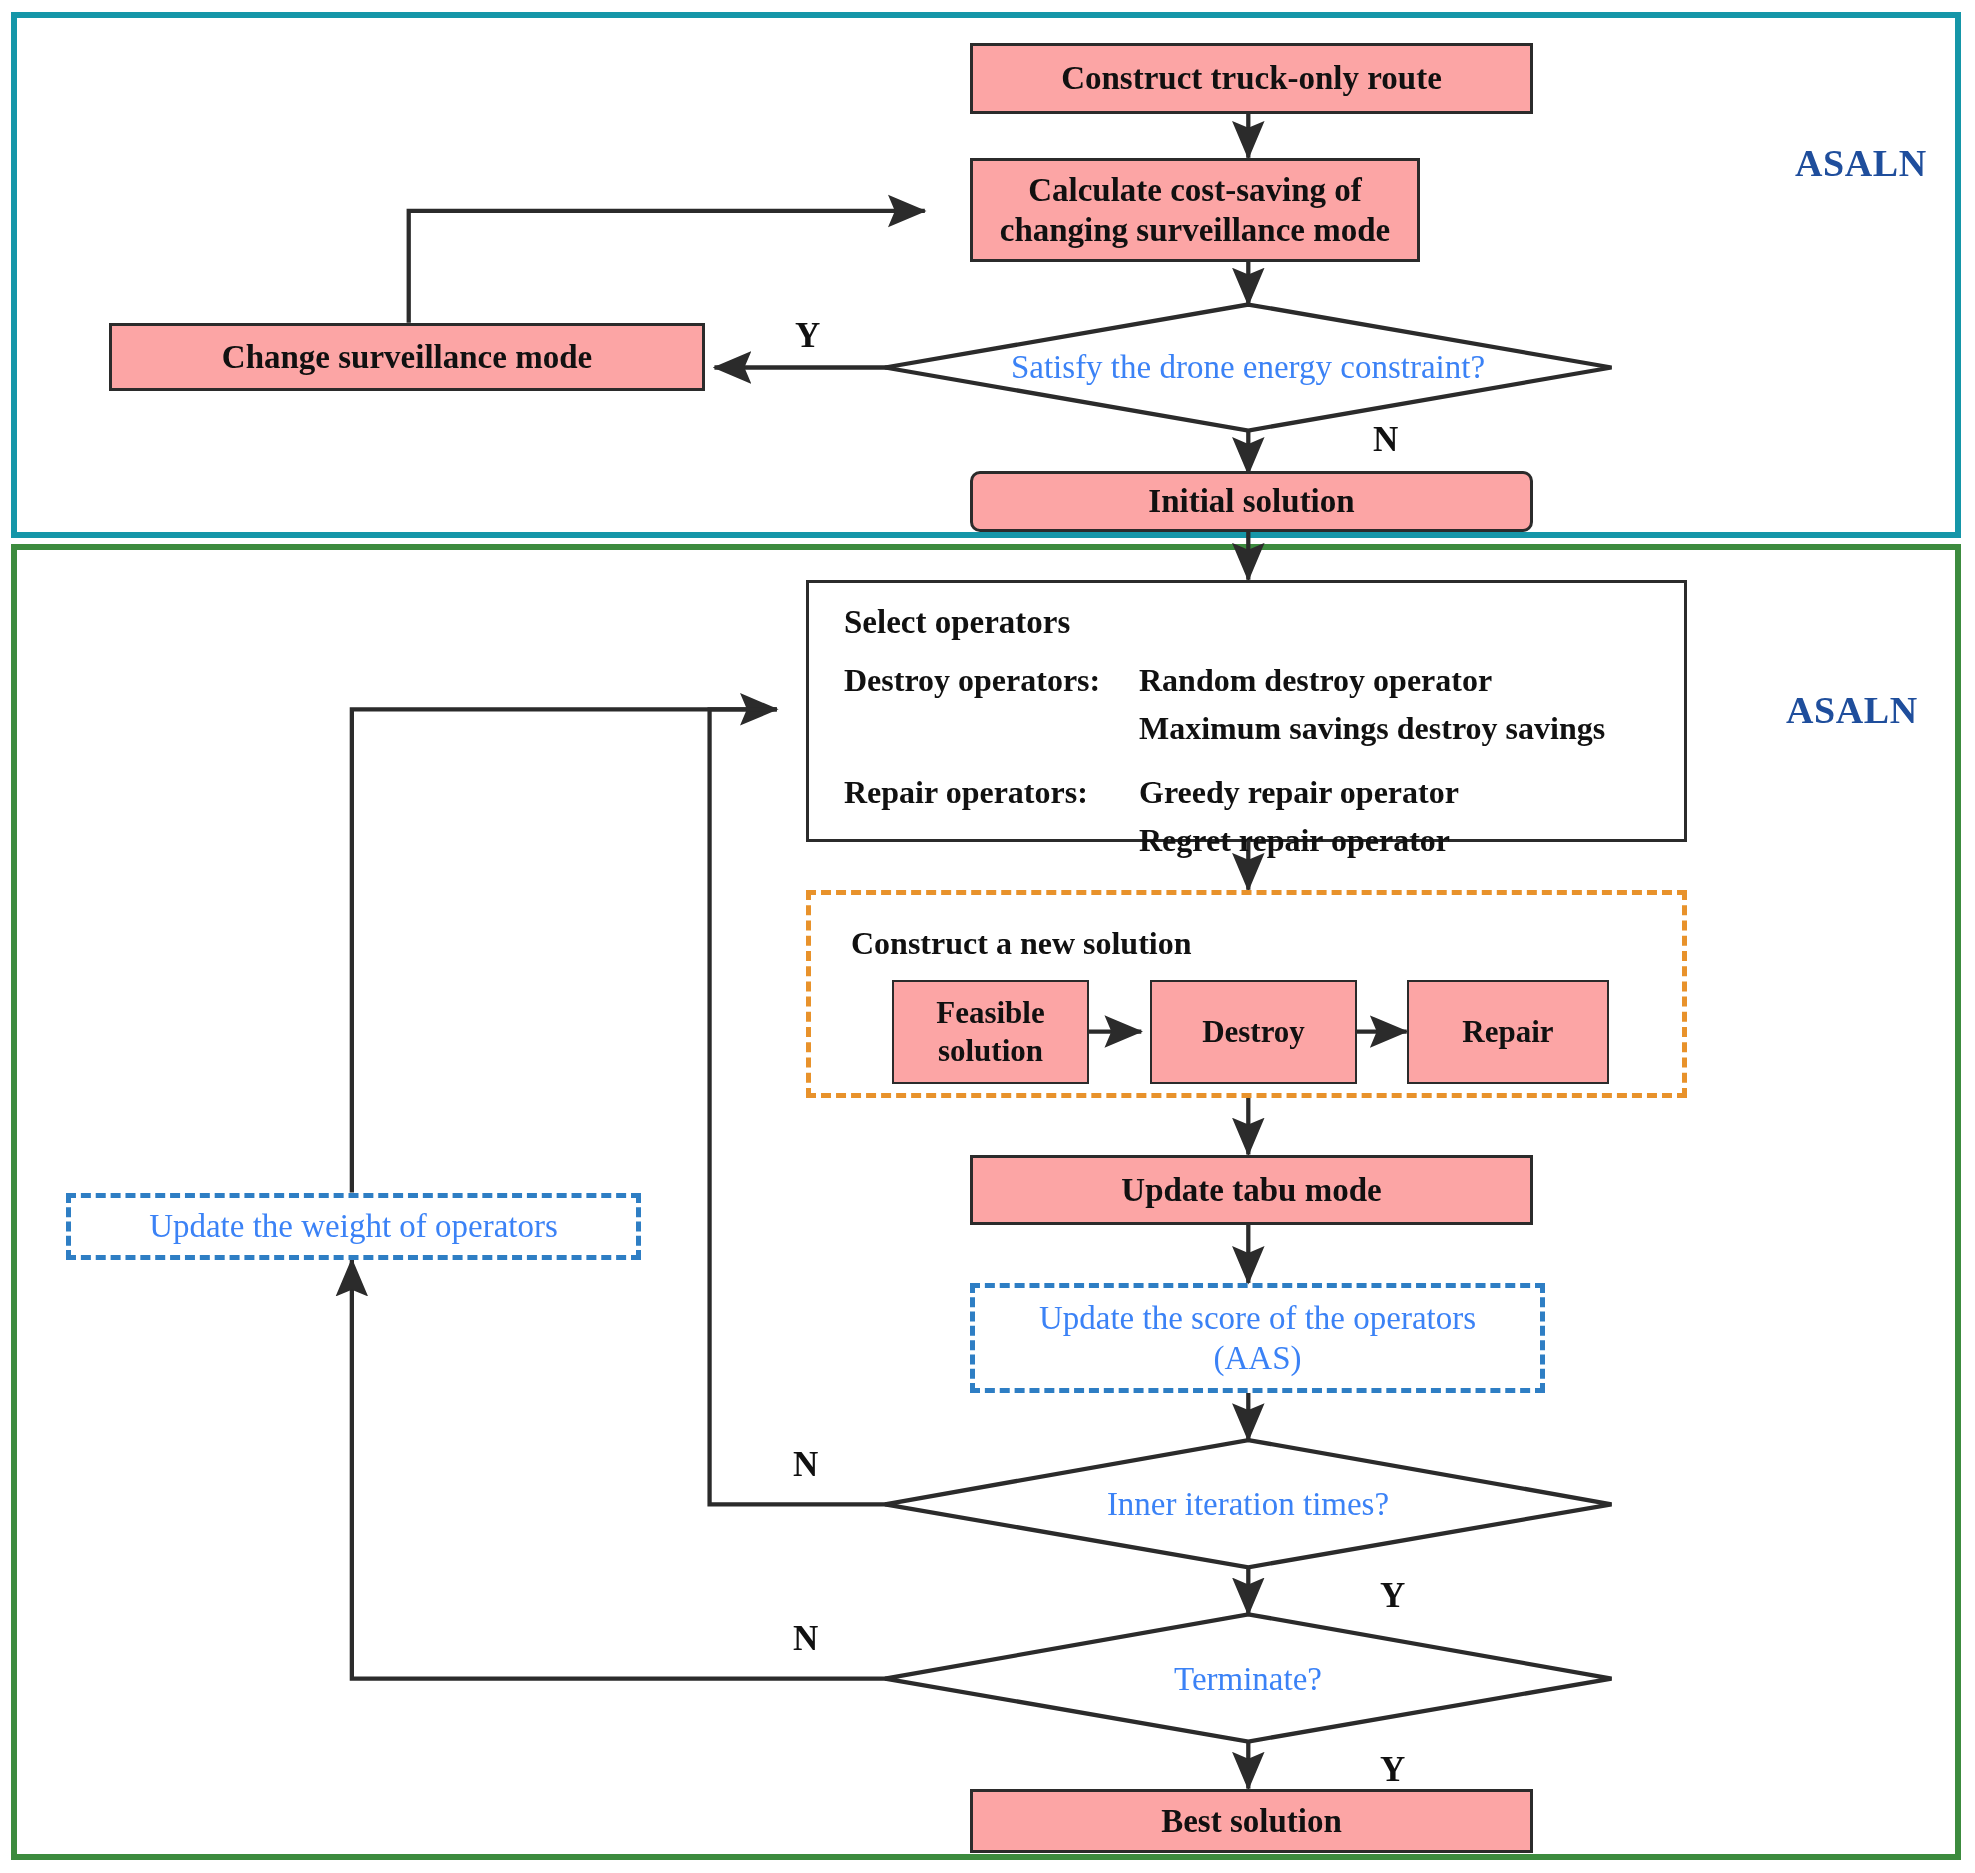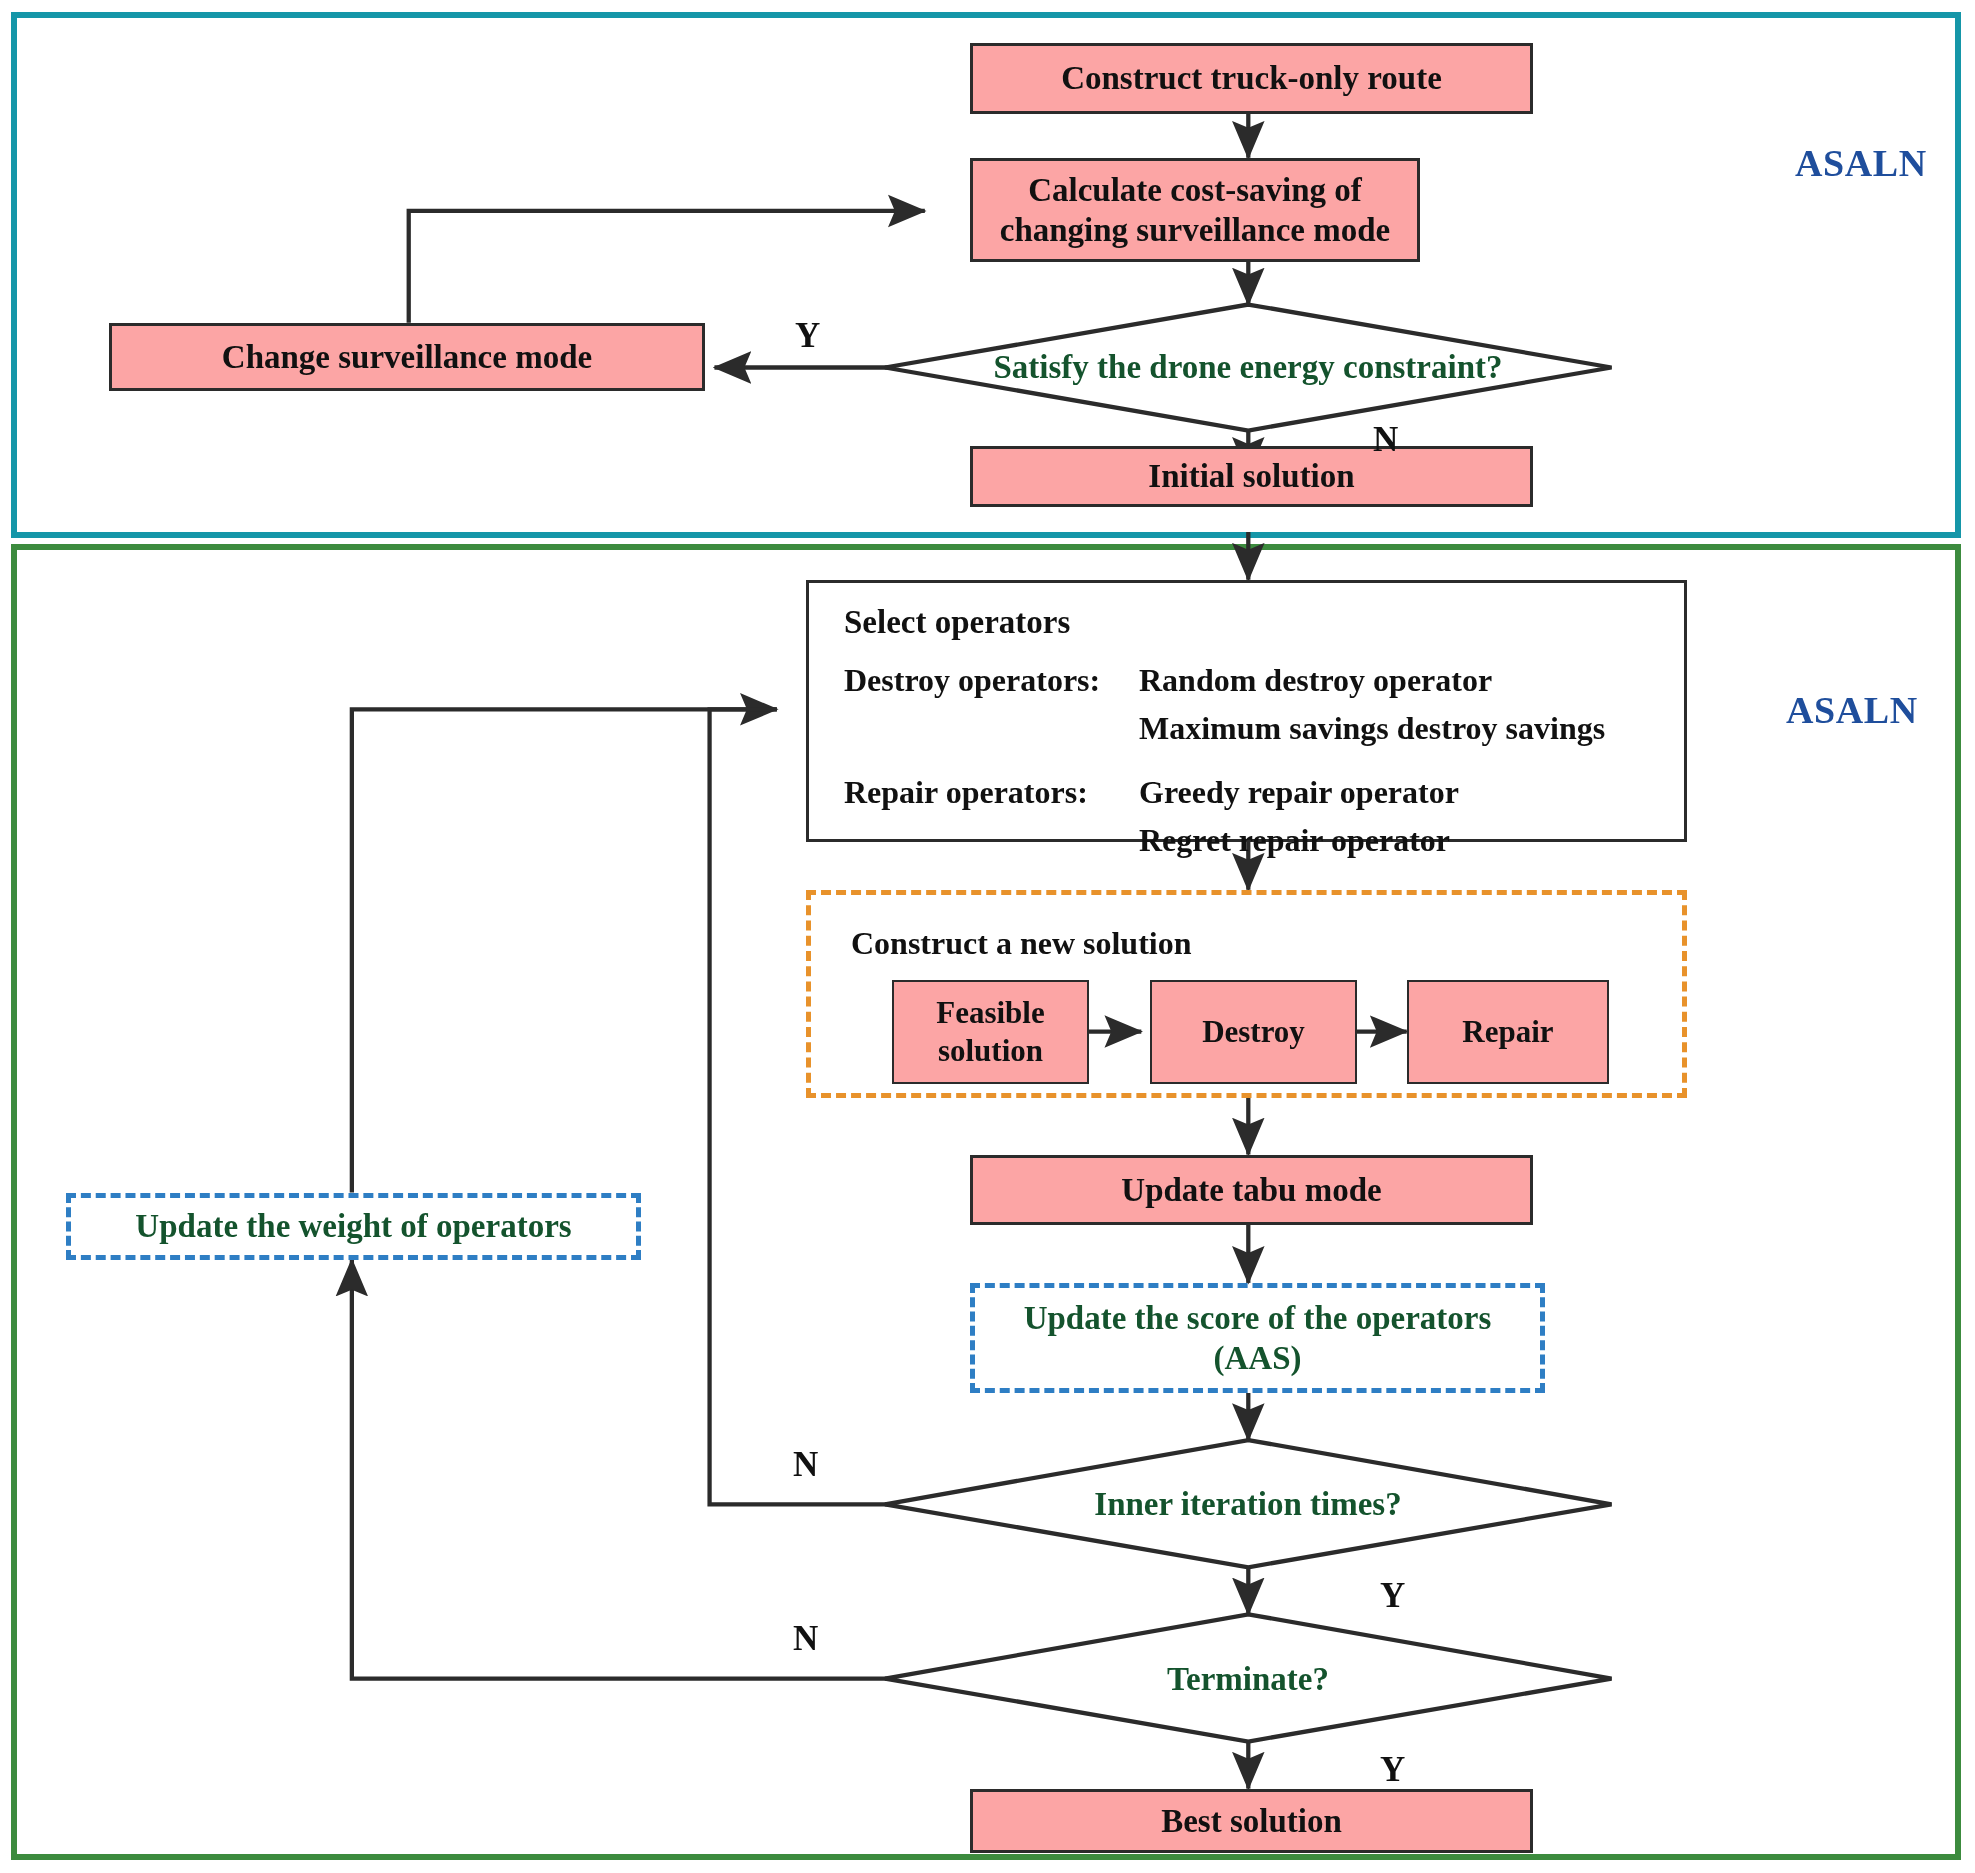--- a/index.html
+++ b/index.html
@@ -13,21 +13,21 @@
     font-family:"Liberation Serif", serif;box-sizing:border-box;
   }
   .nodebox.thin{border-width:2.4px;}
   .dashbox{
     position:absolute;background:transparent;box-sizing:border-box;
   }
   .dash-orange{border:5.5px dashed #E8922B;}
   .dash-blue{border:5.5px dashed #2E7EC4;}
   .diamond-label{
     position:absolute;display:flex;align-items:center;justify-content:center;
-    font-weight:bold;color:#14532d;text-align:center;
+    font-weight:normal;color:#3b82f6;text-align:center;
     font-family:"Liberation Serif", serif;pointer-events:none;
   }
   .yn{
     position:absolute;font-weight:bold;color:#111111;
     font-family:"Liberation Serif", serif;font-size:35px;line-height:1;
   }
   .grouplabel{
     position:absolute;font-weight:bold;color:#1F4E9C;
     font-family:"Liberation Serif", serif;font-size:38px;letter-spacing:0.6px;
   }
@@ -112,21 +112,21 @@
   </svg>
 
   <div class="nodebox" style="left:970px;top:43px;width:563px;height:71px;font-size:33px;">Construct truck-only route</div>
 
   <div class="nodebox" style="left:970px;top:158px;width:450px;height:104px;font-size:33px;line-height:1.22;padding:9px 11px;">Calculate cost-saving of changing surveillance mode</div>
 
   <div class="diamond-label" style="left:979px;top:346px;width:538px;height:43px;font-size:33px;">Satisfy the drone energy constraint?</div>
 
   <div class="nodebox" style="left:109px;top:323px;width:596px;height:68px;font-size:33px;">Change surveillance mode</div>
 
-  <div class="nodebox" style="left:970px;top:446px;width:563px;height:61px;font-size:33px;">Initial solution</div>
+  <div class="nodebox" style="left:970px;top:471px;width:563px;height:61px;font-size:33px;border-radius:10px;">Initial solution</div>
 
   <div class="yn" style="left:795px;top:318px;">Y</div>
   <div class="yn" style="left:1373px;top:422px;">N</div>
 
   <div class="selbox" style="left:806px;top:580px;width:881px;height:262px;">
     <div class="sel-title">Select operators</div>
     <div class="sel-row">
       <div class="sel-key">Destroy operators:</div>
       <div class="sel-vals">
         <div class="sel-val">Random destroy operator</div>

